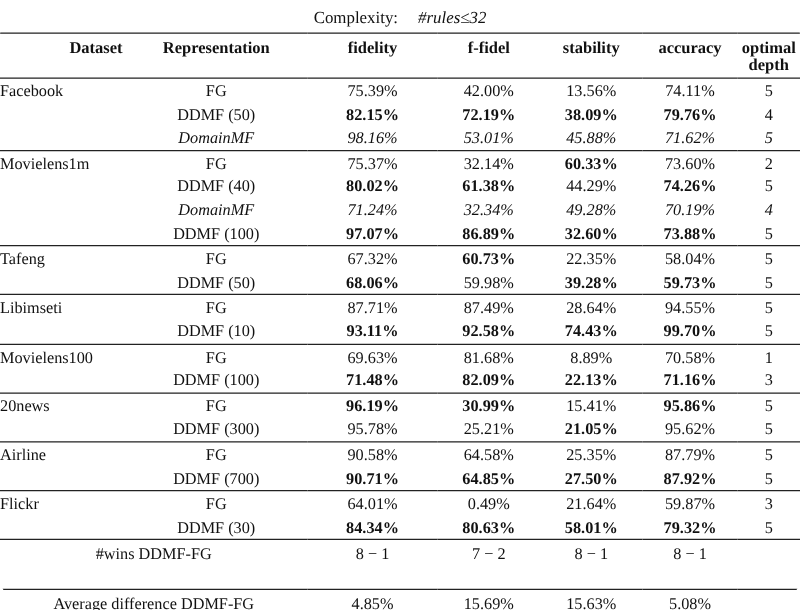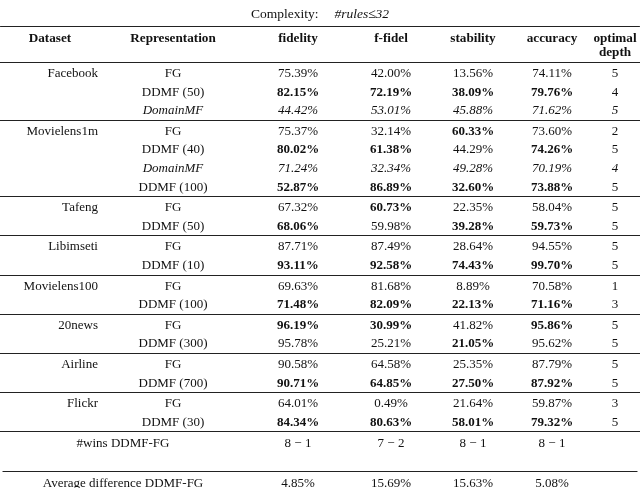--- a/index.html
+++ b/index.html
@@ -20,23 +20,23 @@
   col.c-fid     { width: 104px; }
   col.c-ffid    { width: 82px;  }
   col.c-stab    { width: 82px;  }
   col.c-acc     { width: 76px;  }
   col.c-depth   { width: 50px;  }
   th {
     font-weight: bold; text-align: center; vertical-align: top;
     padding: 4px 2px 3px; border-bottom: 1px solid #222;
     line-height: 14px; font-size: 13.2px;
   }
-  th.col-dataset { text-align: center; }
+  th.col-dataset { text-align: right; }
   td { text-align: center; padding: 1px 2px; line-height: 16.6px; vertical-align: top; }
-  td.dataset { text-align: right; padding-left: 12px; }
+  td.dataset { text-align: left; padding-left: 0; }
   tr.group-first td { border-top: 1px solid #222; padding-top: 2px; }
   tbody tr:last-child td { border-bottom: 1px solid #222; }
   .b { font-weight: bold; }
   .i { font-style: italic; }
   tr.summary td { padding-top: 3px; padding-bottom: 19px; }
   td.sum-label { text-align: center; }
 </style>
 </head>
 <body>
 
@@ -80,21 +80,21 @@
           <td class="rep">DDMF (50)</td>
           <td class="b">82.15%</td>
           <td class="b">72.19%</td>
           <td class="b">38.09%</td>
           <td class="b">79.76%</td>
           <td>4</td>
         </tr>
         <tr>
           <td class="dataset"></td>
           <td class="rep i">DomainMF</td>
-          <td class=" i">44.42%</td>
+          <td class=" i">98.16%</td>
           <td class=" i">53.01%</td>
           <td class=" i">45.88%</td>
           <td class=" i">71.62%</td>
           <td class="i">5</td>
         </tr>
         <tr class="group-first">
           <td class="dataset">Movielens1m</td>
           <td class="rep">FG</td>
           <td>75.37%</td>
           <td>32.14%</td>
@@ -116,21 +116,21 @@
           <td class="rep i">DomainMF</td>
           <td class=" i">71.24%</td>
           <td class=" i">32.34%</td>
           <td class=" i">49.28%</td>
           <td class=" i">70.19%</td>
           <td class="i">4</td>
         </tr>
         <tr>
           <td class="dataset"></td>
           <td class="rep">DDMF (100)</td>
-          <td class="b">52.87%</td>
+          <td class="b">97.07%</td>
           <td class="b">86.89%</td>
           <td class="b">32.60%</td>
           <td class="b">73.88%</td>
           <td>5</td>
         </tr>
         <tr class="group-first">
           <td class="dataset">Tafeng</td>
           <td class="rep">FG</td>
           <td>67.32%</td>
           <td class="b">60.73%</td>
@@ -181,21 +181,21 @@
           <td class="b">82.09%</td>
           <td class="b">22.13%</td>
           <td class="b">71.16%</td>
           <td>3</td>
         </tr>
         <tr class="group-first">
           <td class="dataset">20news</td>
           <td class="rep">FG</td>
           <td class="b">96.19%</td>
           <td class="b">30.99%</td>
-          <td>41.82%</td>
+          <td>15.41%</td>
           <td class="b">95.86%</td>
           <td>5</td>
         </tr>
         <tr>
           <td class="dataset"></td>
           <td class="rep">DDMF (300)</td>
           <td>95.78%</td>
           <td>25.21%</td>
           <td class="b">21.05%</td>
           <td>95.62%</td>

